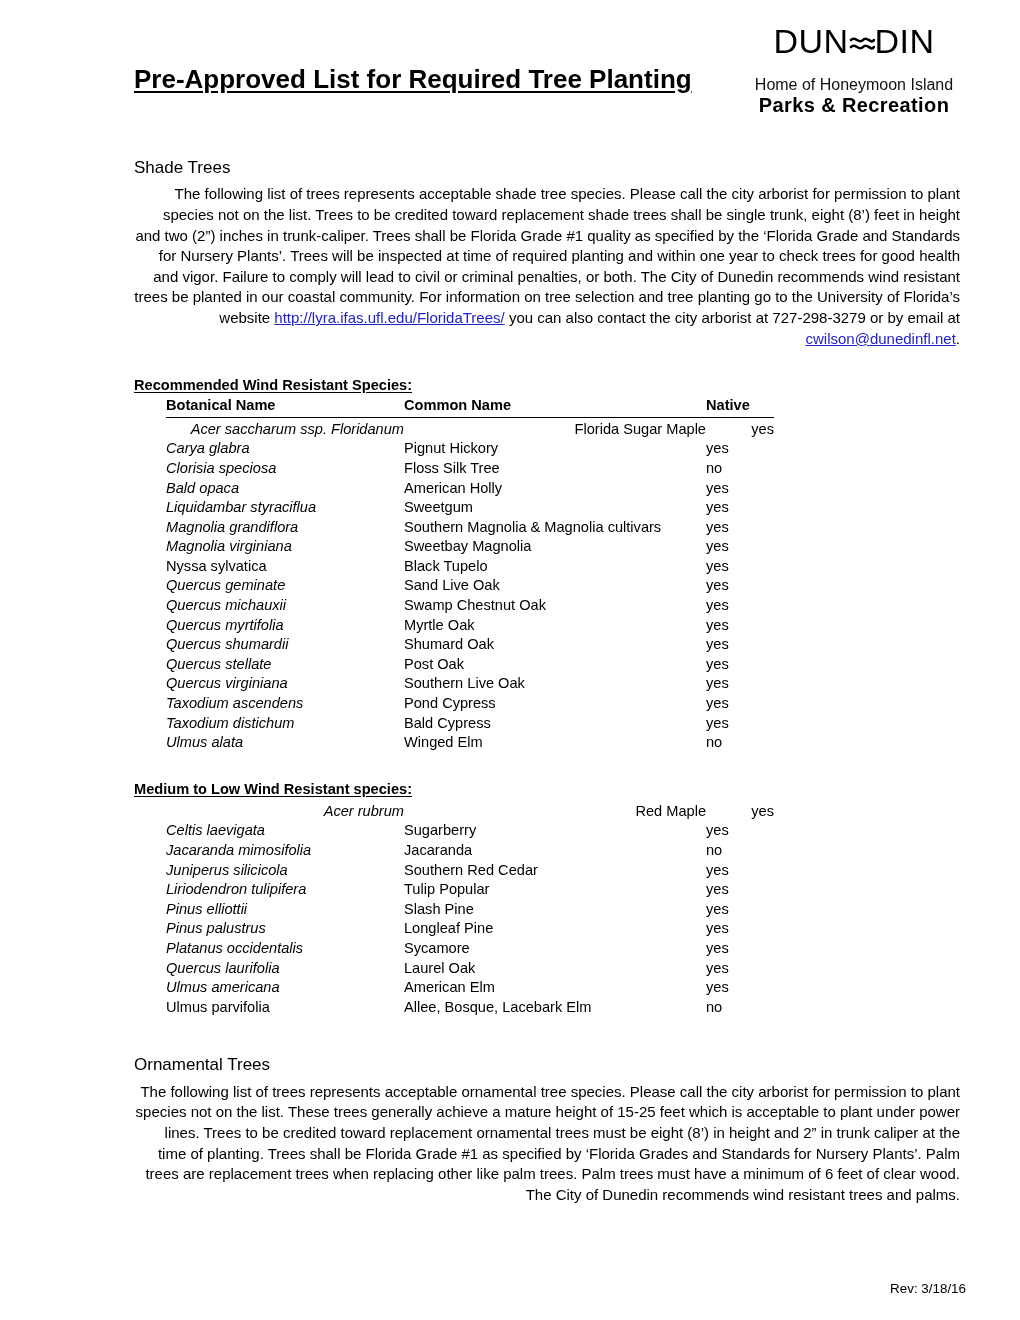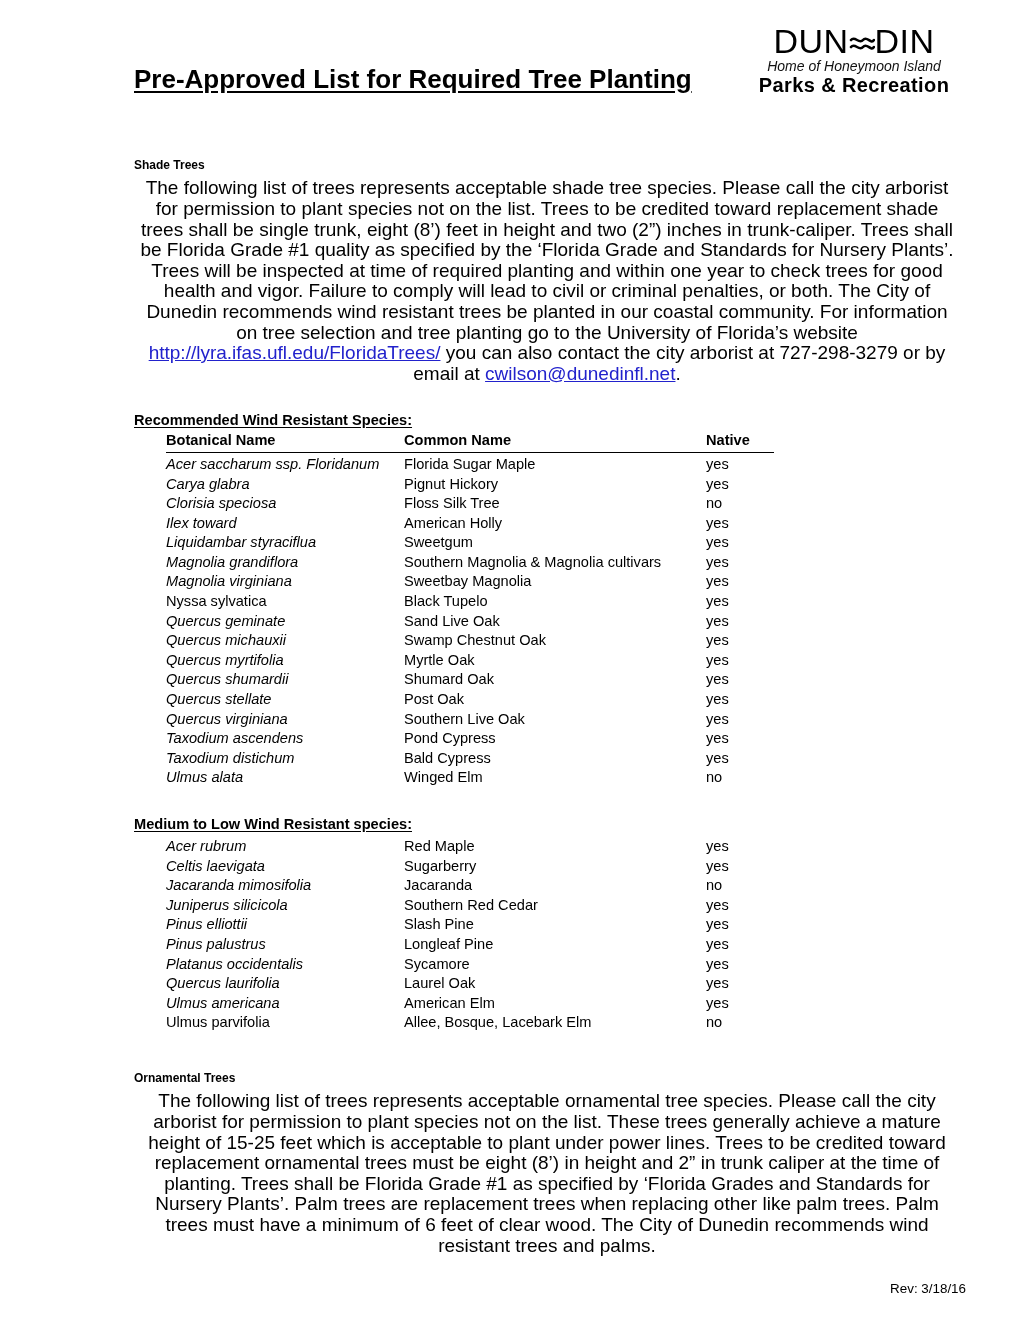--- a/index.html
+++ b/index.html
@@ -49,25 +49,24 @@
   .logo-wave {
     display: inline-block;
     position: relative;
     width: 26px;
     height: 26px;
     vertical-align: -4px;
   }
   .logo-wave svg { display: block; }
   .logo-tagline {
     display: block;
-    font-size: 14px;
-    margin-top: 1px;
+    font-size: 16px;
+    margin-top: 19px;
     color: #111;
     white-space: nowrap;
-    font-style: italic;
   }
   .logo-dept {
     display: block;
     font-size: 20px;
     font-weight: bold;
     letter-spacing: 0.4px;
     margin-top: 2px;
     color: #000;
     white-space: nowrap;
   }
@@ -80,30 +79,30 @@
     text-decoration: underline;
     text-underline-offset: 3px;
     white-space: nowrap;
   }
 
   
   .content {
     margin: 0 72px 0 122px;
   }
   h2.section-title {
-    font-size: 12px;
-    font-weight: bold;
+    font-size: 17px;
+    font-weight: normal;
     margin: 38px 0 6px 0;
     line-height: 1.2;
   }
   p.para {
-    font-size: 19px;
+    font-size: 15px;
     line-height: 20.6px;
     margin: 0;
-    text-align: center;
+    text-align: right;
   }
   a.doc-link {
     color: #2222cc;
     text-decoration: underline;
   }
 
   
   h3.subsection-title {
     font-size: 14.6px;
     font-weight: bold;
@@ -136,21 +135,21 @@
   }
   table.species td {
     font-size: 14.6px;
     line-height: 19.6px;
     padding: 0;
     vertical-align: top;
     white-space: nowrap;
   }
   table.species td.botanical { font-style: italic; }
   table.species td.botanical.upright { font-style: normal; }
-  table.species tr.first-row td { padding-top: 2px; }
+  table.species tr.first-row td { padding-top: 2px; text-align: right; }
 
   
   .footer-rev {
     position: absolute;
     right: 78px;
     bottom: 48px;
     font-size: 13.4px;
     color: #000;
     margin-top: 24px;
   }
@@ -204,21 +203,21 @@
               <td class="botanical">Carya glabra</td>
               <td>Pignut Hickory</td>
               <td>yes</td>
             </tr>
             <tr>
               <td class="botanical">Clorisia speciosa</td>
               <td>Floss Silk Tree</td>
               <td>no</td>
             </tr>
             <tr>
-              <td class="botanical">Ilex toward</td>
+              <td class="botanical">Bald opaca</td>
               <td>American Holly</td>
               <td>yes</td>
             </tr>
             <tr>
               <td class="botanical">Liquidambar styraciflua</td>
               <td>Sweetgum</td>
               <td>yes</td>
             </tr>
             <tr>
               <td class="botanical">Magnolia grandiflora</td>
@@ -307,20 +306,25 @@
               <td class="botanical">Jacaranda mimosifolia</td>
               <td>Jacaranda</td>
               <td>no</td>
             </tr>
             <tr>
               <td class="botanical">Juniperus silicicola</td>
               <td>Southern Red Cedar</td>
               <td>yes</td>
             </tr>
             <tr>
+              <td class="botanical">Liriodendron tulipifera</td>
+              <td>Tulip Popular</td>
+              <td>yes</td>
+            </tr>
+            <tr>
               <td class="botanical">Pinus elliottii</td>
               <td>Slash Pine</td>
               <td>yes</td>
             </tr>
             <tr>
               <td class="botanical">Pinus palustrus</td>
               <td>Longleaf Pine</td>
               <td>yes</td>
             </tr>
             <tr>

